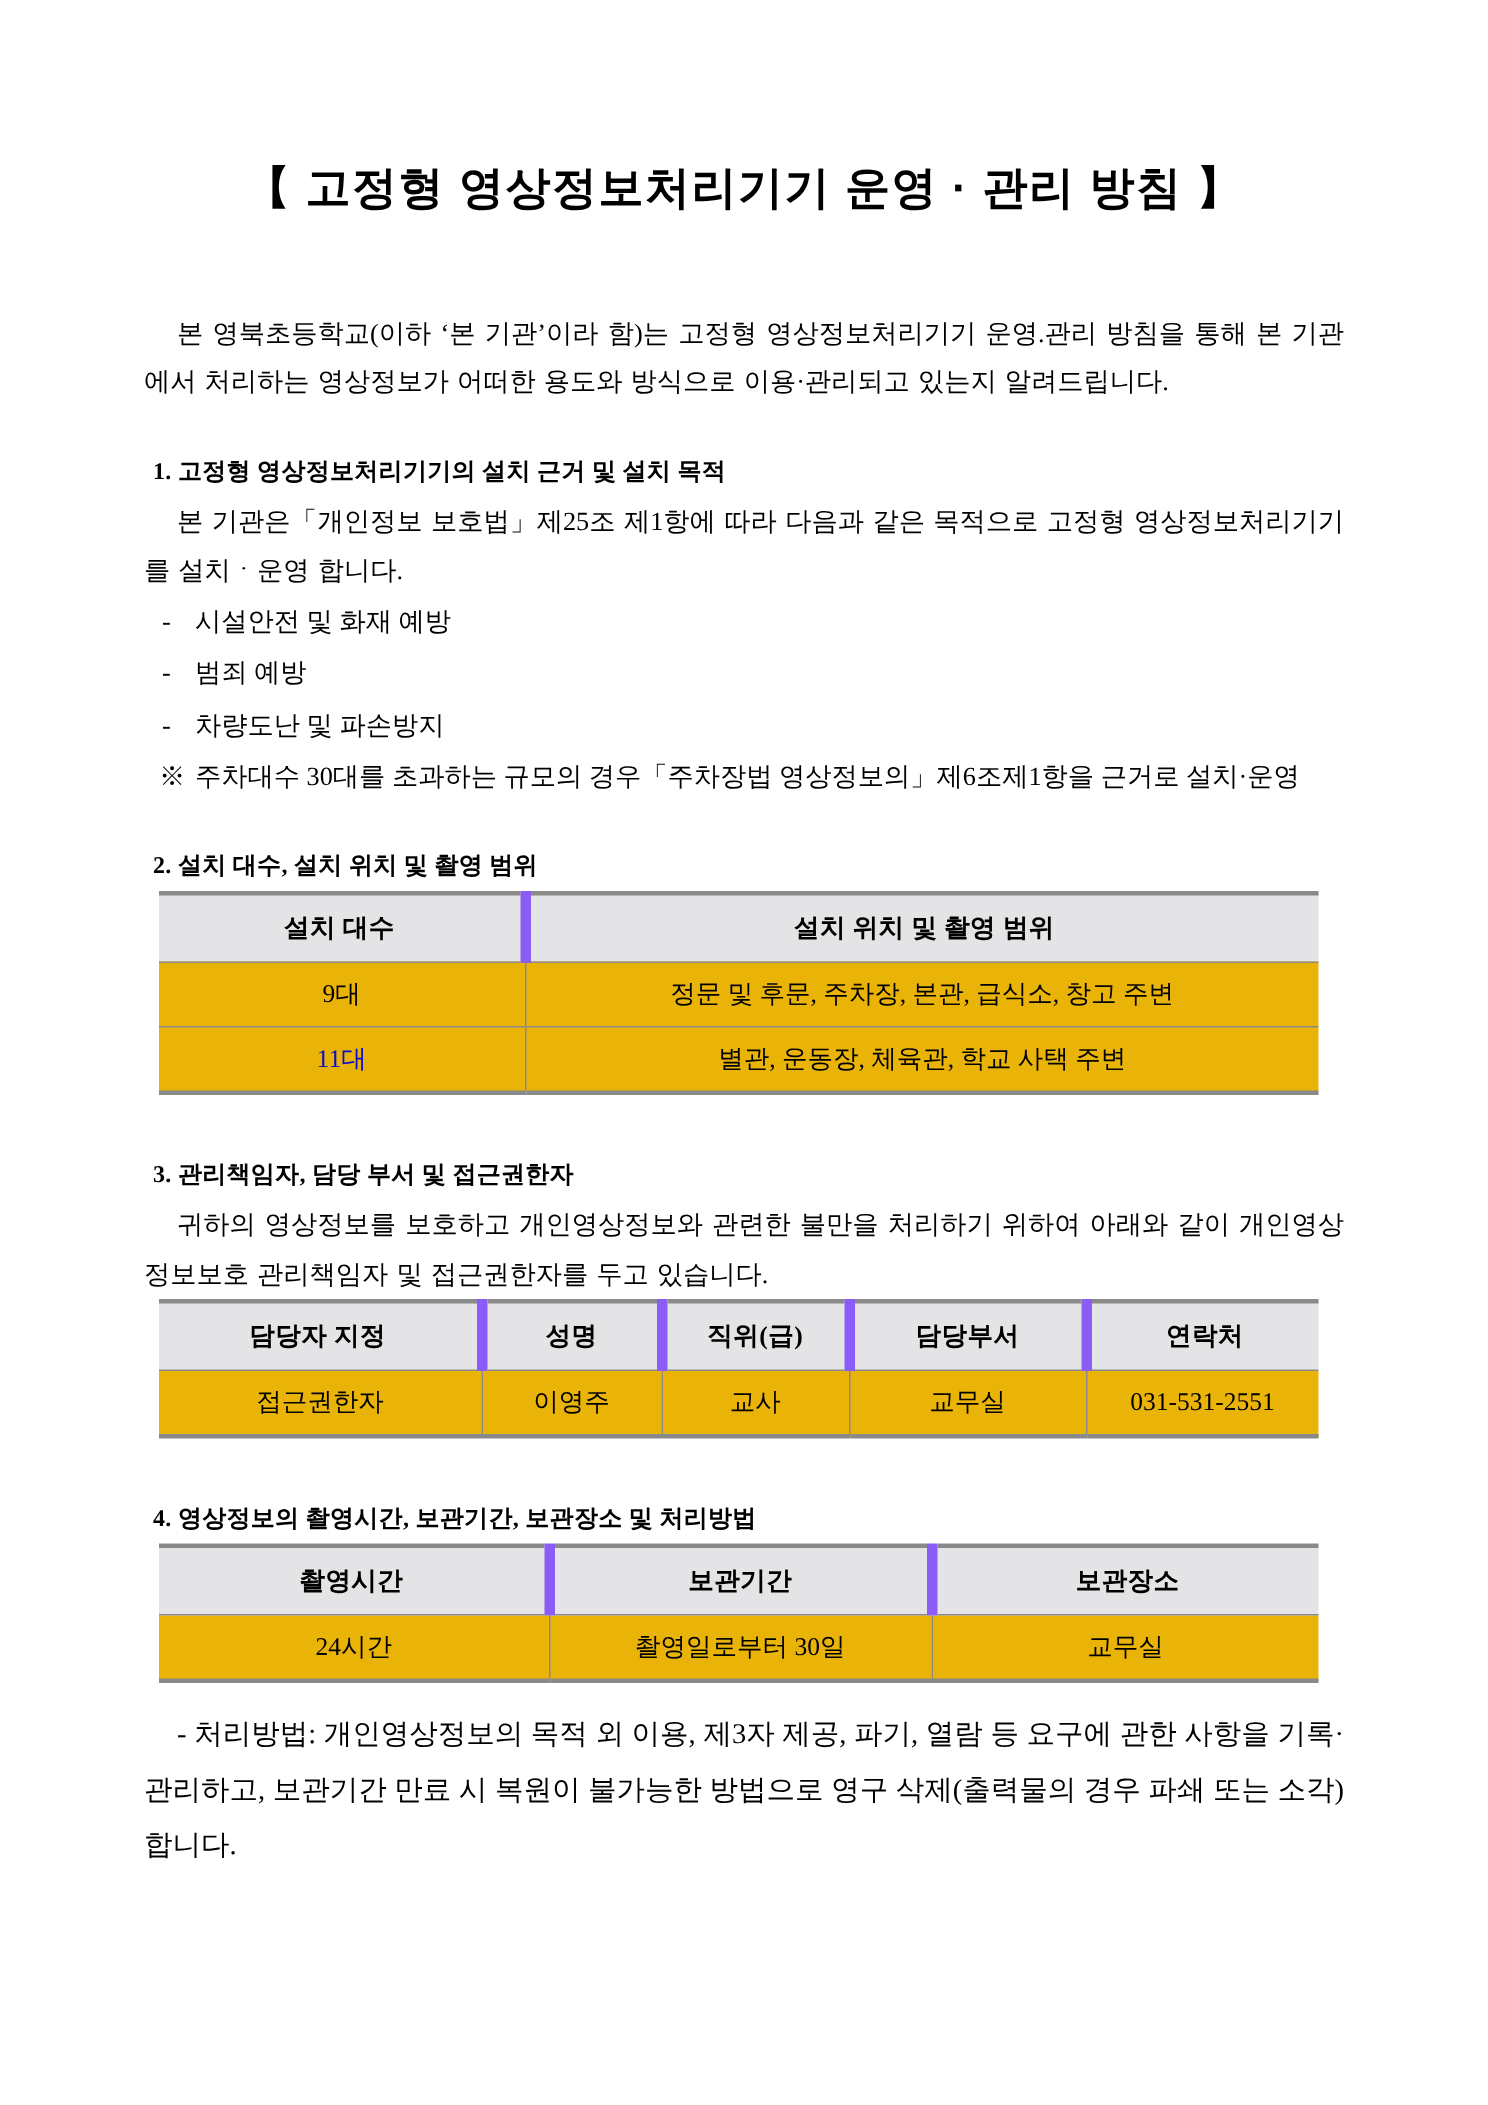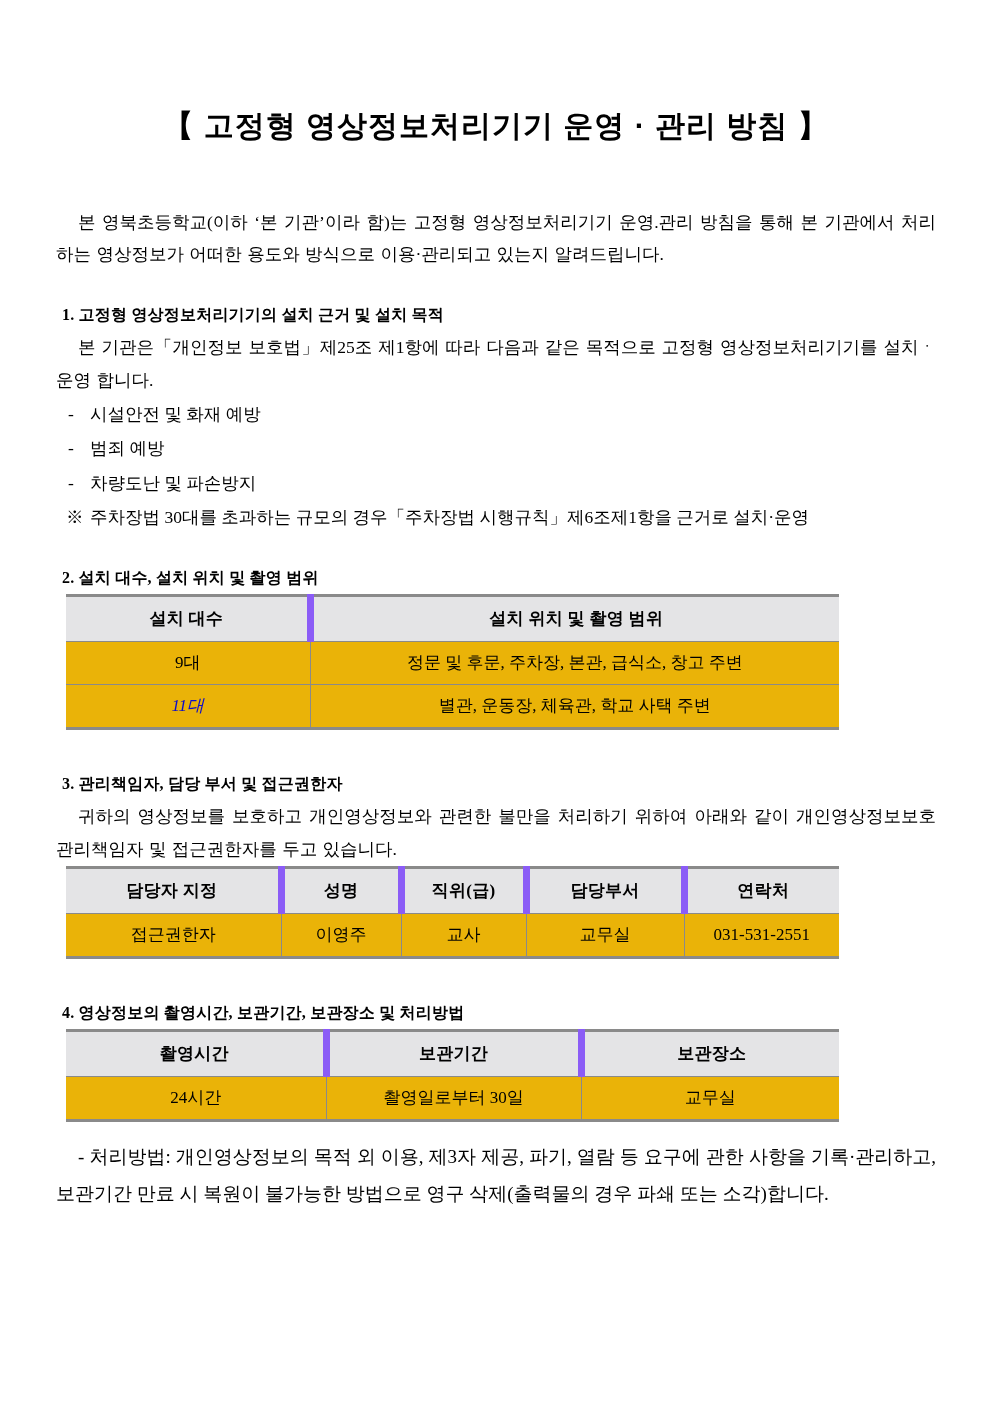--- a/index.html
+++ b/index.html
@@ -12,21 +12,21 @@
     height: 1403px;
     font-family: "Liberation Serif", "DejaVu Serif", serif;
     color: #000000;
     position: relative;
     overflow: hidden;
   }
   .page {
     width: 992px;
     height: 1403px;
     box-sizing: border-box;
-    padding: 0 56px;
+    padding: 0 96px;
     position: relative;
   }
 
   
   .doc-title {
     text-align: center;
     font-size: 30px;
     font-weight: bold;
     letter-spacing: 1px;
     margin: 0;
@@ -121,21 +121,21 @@
   table.doc-table tbody td {
     text-align: center;
     padding: 9px 4px 10px;
     border-left: 1px solid #8a8a8a;
     border-bottom: 1px solid #8a8a8a;
     background: #eab308;
   }
   table.doc-table tbody td:first-child { border-left: none; }
   table.doc-table tbody tr:last-child td { border-bottom: 3px solid #8a8a8a; }
 
-  .blue { color: #0c0ccb; font-style: italic; }
+  .blue { color: #0c0ccb; }
 
   .tail {
     margin-top: 16px;
     font-size: 19px;
     line-height: 1.95;
     text-align: justify;
     position: relative;
     padding-left: 0;
   }
   .tail .lead { padding-left: 22px; }
@@ -164,21 +164,21 @@
         <span>범죄 예방</span>
       </li>
       <li>
         <span class="mark">-</span>
         <span>차량도난 및 파손방지</span>
       </li>
     </ul>
 
     <p class="note">
       <span class="mark">※</span>
-      <span>주차장법 30대를 초과하는 규모의 경우「주차장법 시행규칙」제6조제1항을 근거로 설치·운영</span>
+      <span>주차대수 30대를 초과하는 규모의 경우「주차장법 영상정보의」제6조제1항을 근거로 설치·운영</span>
     </p>
   </div>
 
   <div class="section">
     <div class="section-title">2. 설치 대수, 설치 위치 및 촬영 범위</div>
 
     <div class="tbl-wrap">
       <table class="doc-table">
         <colgroup>
             <col style="width:244px">

